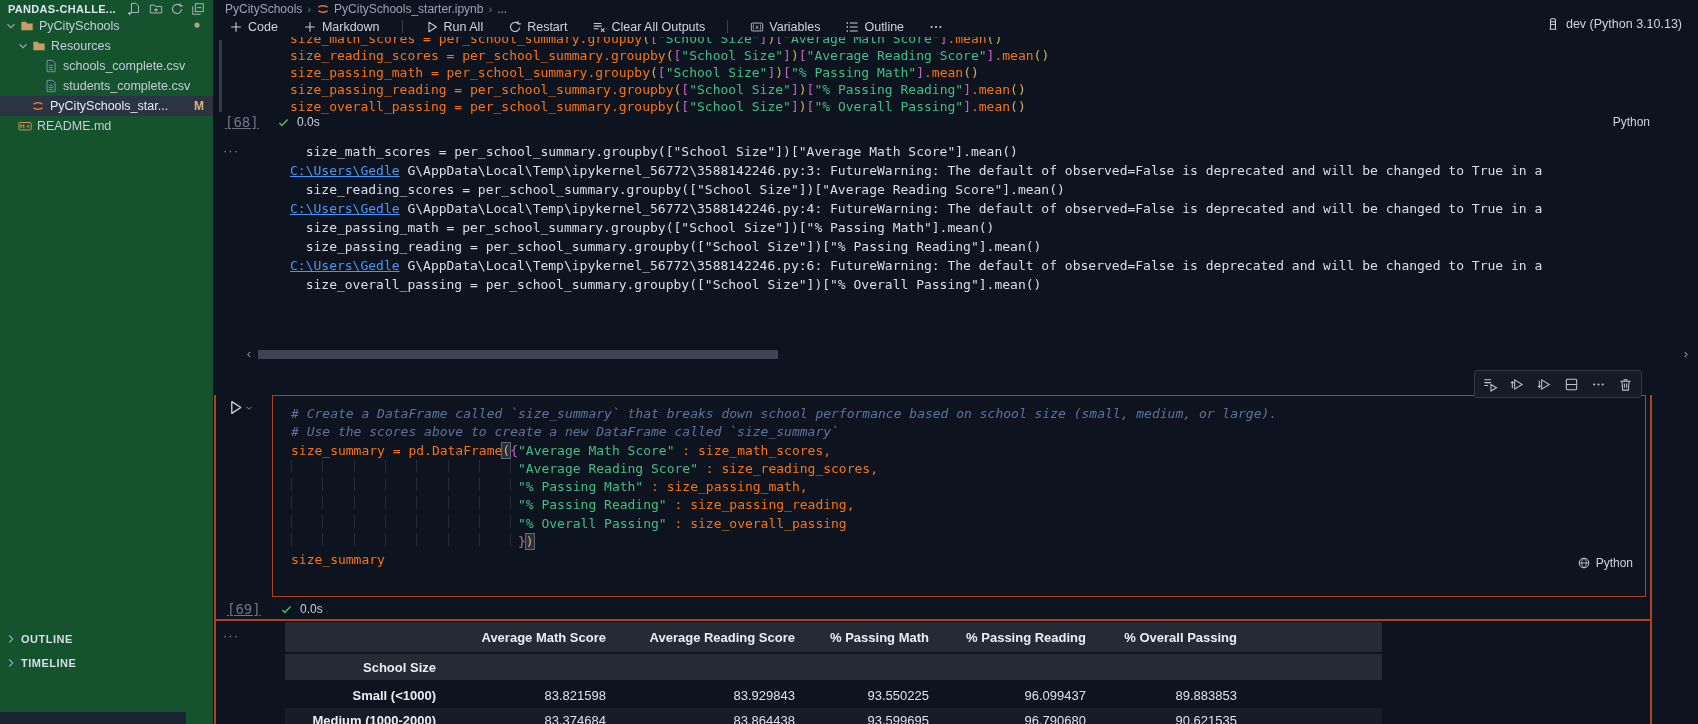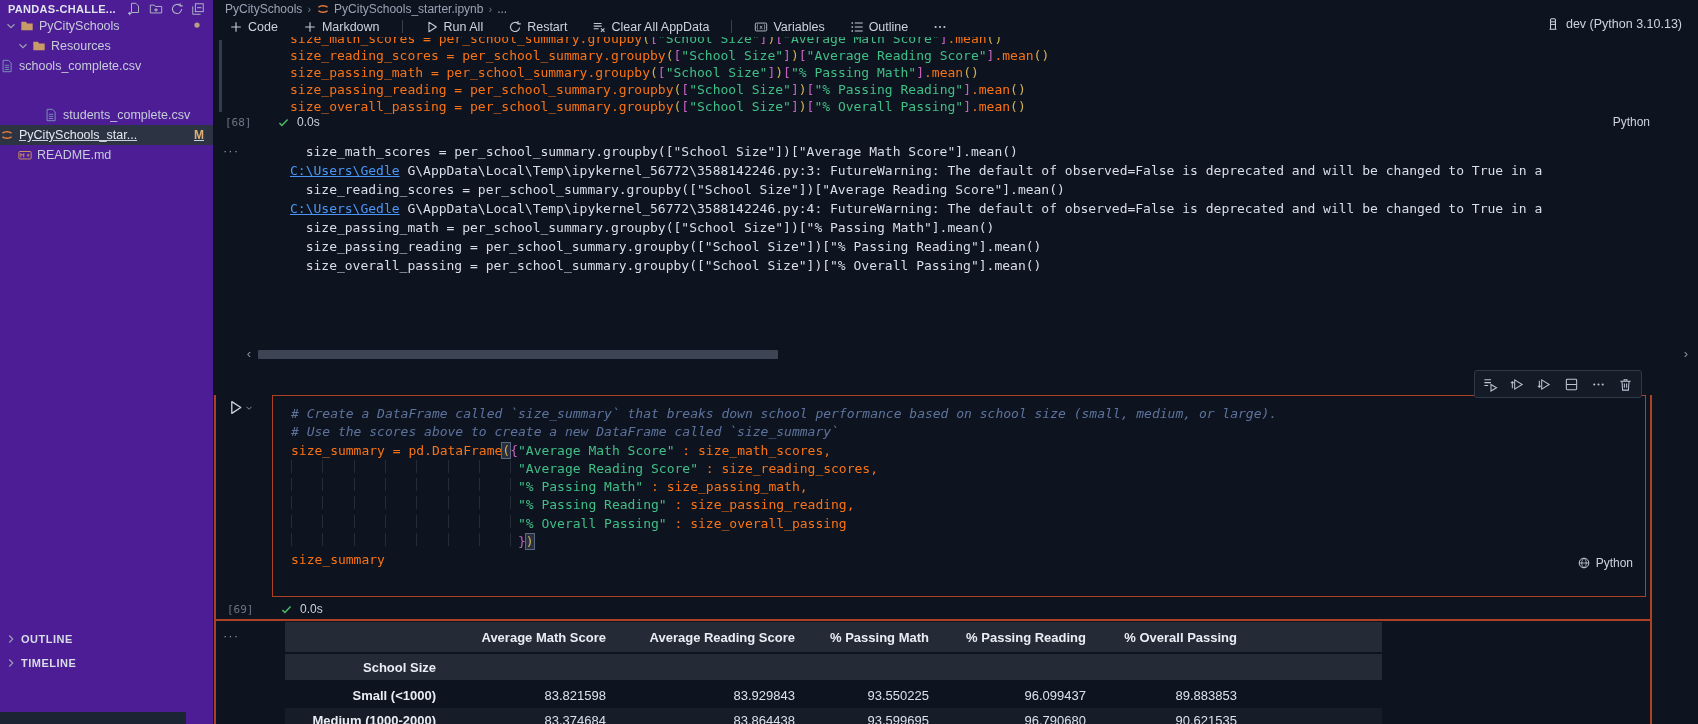--- a/index.html
+++ b/index.html
@@ -2,21 +2,21 @@
 <html style="--red: #ac4123;"><head>
 <meta charset="utf-8">
 <style>
   html,body{margin:0;padding:0;background:#0d131d;}
   #app{position:relative;width:1698px;height:724px;overflow:hidden;background:#0e141f;
        font-family:"Liberation Sans",sans-serif;color:#c9d1dd;font-size:12.5px;}
   .icon{display:inline-flex;width:14px;height:14px;flex:none;}
   .icon svg{width:100%;height:100%;}
 
   
-  #sidebar{position:absolute;left:0;top:0;width:213px;height:724px;background:#4c1d95;z-index:5;}
+  #sidebar{position:absolute;left:0;top:0;width:213px;height:724px;background:#14532d;z-index:5;}
   .sb-title-row{display:flex;align-items:center;height:16px;padding:1px 8px 0 8px;gap:8px;}
   .sb-title{font-weight:bold;font-size:11px;letter-spacing:.3px;color:#dfe5ee;white-space:nowrap;}
   .sb-actions{display:flex;gap:7px;margin-left:auto;color:#aeb7c4;}
   .sb-actions .icon{width:14px;height:14px;cursor:pointer;}
   #tree{position:absolute;left:0;top:16px;right:0;}
   .trow{display:flex;align-items:center;height:20px;white-space:nowrap;cursor:pointer;}
   .trow.sel{background:#2c3444;}
   .trow .lbl{margin-left:5px;color:#c6cdd9;font-size:12.5px;}
   .trow.sel .lbl{color:#e4e9f1;}
   .trow .chev{color:#9aa3b2;margin-right:2px;}
@@ -51,21 +51,21 @@
   .tk-b{color:#c561c1;}
   .tk-c{color:#5d739e;font-style:italic;}
   .tk-P{color:#d1b254;outline:1px solid #5c6880;background:#28303f;}
   .ind{display:inline-block;width:29ch;height:1em;vertical-align:baseline;
        background-image:repeating-linear-gradient(to right,#232c3b 0,#232c3b 1px,transparent 1px,transparent 4ch);}
   #cell1Code{position:absolute;left:77px;top:37px;height:77px;right:30px;overflow:hidden;}
   #cell1Code .code-line:first-child{margin-top:-7px;}
   .c1selbar{position:absolute;left:6px;top:40px;width:3px;height:72px;background:#343c4b;}
 
   .cellstatus{position:absolute;left:0;right:0;height:20px;display:flex;align-items:center;font-size:12px;}
-  .cellstatus .exec{position:absolute;left:12px;color:#6c7686;font-family:"DejaVu Sans Mono",monospace;font-size:11px;}
+  .cellstatus .exec{position:absolute;left:12px;color:#6c7686;font-family:"DejaVu Sans Mono",monospace;font-size:14px;text-decoration:underline;}
   .cellstatus .chk{position:absolute;left:64px;width:13px;height:13px;}
   .cellstatus .time{position:absolute;left:84px;color:#ccd3df;}
   .cellstatus .lang{position:absolute;right:48px;color:#ccd3df;cursor:pointer;}
 
   .outCollapse{position:absolute;left:10px;color:#8a93a3;font-size:13px;letter-spacing:1px;cursor:pointer;}
   .outlines{position:absolute;left:77px;top:142px;right:0;font-family:"DejaVu Sans Mono",monospace;
             font-size:13px;color:#d9dfe9;overflow:hidden;height:200px;}
   .outlines .code-line{height:19px;line-height:19px;}
   .outlines a{color:#4996f8;text-decoration:underline;cursor:pointer;}
 
@@ -162,39 +162,39 @@
               <path d="M4 6l4 4 4-4" stroke="currentColor" stroke-width="1.3" fill="none"></path>
             </svg>
           </span>
           <span class="icon">
             <svg viewBox="0 0 16 16">
               <path d="M1.5 3.2h5.2l1.5 1.8h6.3v7.8H1.5z" fill="#c99b66"></path>
             </svg>
           </span>
           <span class="lbl">Resources</span>
         </div>
-        <div class="trow" style="">
+        <div class="trow" style="padding-left: 44px;">
           <span class="icon">
             <svg viewBox="0 0 16 16">
               <path d="M3.5 1.5h6.2l3 3v10H3.5z" fill="none" stroke="#7d93b8" stroke-width="1.1"></path>
               <path d="M5.5 7.2h5M5.5 9.6h5M5.5 12h5" stroke="#7d93b8" stroke-width="1"></path>
             </svg>
           </span>
           <span class="lbl">schools_complete.csv</span>
         </div>
-        <div class="trow" style="padding-left: 44px; margin-top: 29px;">
+        <div class="trow" style="padding-left: 44px;">
           <span class="icon">
             <svg viewBox="0 0 16 16">
               <path d="M3.5 1.5h6.2l3 3v10H3.5z" fill="none" stroke="#7d93b8" stroke-width="1.1"></path>
               <path d="M5.5 7.2h5M5.5 9.6h5M5.5 12h5" stroke="#7d93b8" stroke-width="1"></path>
             </svg>
           </span>
           <span class="lbl">students_complete.csv</span>
         </div>
-        <div class="trow sel" style=" text-decoration: underline;">
+        <div class="trow sel" style="padding-left: 31px;">
           <span class="icon">
             <svg viewBox="0 0 16 16">
               <path d="M2.8 10a6 3.6 0 0 0 10.4 0" stroke="#e8793a" stroke-width="1.8" fill="none"></path>
               <path d="M2.8 6a6 3.6 0 0 1 10.4 0" stroke="#e8793a" stroke-width="1.8" fill="none"></path>
             </svg>
           </span>
           <span class="lbl">PyCitySchools_star...</span>
           <span class="badge">M</span>
         </div>
         <div class="trow" style="padding-left: 18px;">
@@ -282,21 +282,21 @@
           </span>
           <span>Restart</span>
         </span>
         <span class="tbbtn">
           <span class="icon">
             <svg viewBox="0 0 16 16">
               <path d="M2 4h9M2 7h9M2 10h5.5" stroke="currentColor" stroke-width="1.2"></path>
               <path d="M10.2 9.7l4 4M14.2 9.7l-4 4" stroke="currentColor" stroke-width="1.2"></path>
             </svg>
           </span>
-          <span>Clear All AppData</span>
+          <span>Clear All Outputs</span>
         </span>
         <span class="vsep"></span>
         <span class="tbbtn">
           <span class="icon">
             <svg viewBox="0 0 16 16">
               <rect x="1.5" y="3.5" width="13" height="9" rx="1.2" stroke="currentColor" fill="none"></rect>
               <text x="8" y="10.6" font-size="7" text-anchor="middle" fill="currentColor" font-family="monospace">(x)</text>
             </svg>
           </span>
           <span>Variables</span>
@@ -349,20 +349,21 @@
       <span class="lang">Python</span>
     </div>
     <div class="outCollapse" style="top:143px">···</div>
     <div id="out1" class="outlines">
         <div class="code-line"><span>  size_math_scores = per_school_summary.groupby(["School Size"])["Average Math Score"].mean()</span></div>
         <div class="code-line"><a>C:\Users\Gedle</a><span> G\AppData\Local\Temp\ipykernel_56772\3588142246.py:3: FutureWarning: The default of observed=False is deprecated and will be changed to True in a</span></div>
         <div class="code-line"><span>  size_reading_scores = per_school_summary.groupby(["School Size"])["Average Reading Score"].mean()</span></div>
         <div class="code-line"><a>C:\Users\Gedle</a><span> G\AppData\Local\Temp\ipykernel_56772\3588142246.py:4: FutureWarning: The default of observed=False is deprecated and will be changed to True in a</span></div>
         <div class="code-line"><span>  size_passing_math = per_school_summary.groupby(["School Size"])["% Passing Math"].mean()</span></div>
         <div class="code-line"><span>  size_passing_reading = per_school_summary.groupby(["School Size"])["% Passing Reading"].mean()</span></div>
+        <div class="code-line"><a>C:\Users\Gedle</a><span> G\AppData\Local\Temp\ipykernel_56772\3588142246.py:6: FutureWarning: The default of observed=False is deprecated and will be changed to True in a</span></div>
         <div class="code-line"><span>  size_overall_passing = per_school_summary.groupby(["School Size"])["% Overall Passing"].mean()</span></div>
       </div>
     <div class="hscroll">
       <span class="harrow">‹</span>
       <span class="hthumb"></span>
       <span class="harrow r">›</span>
     </div>
 
     <div class="cell2">
       <div class="c2editor">

